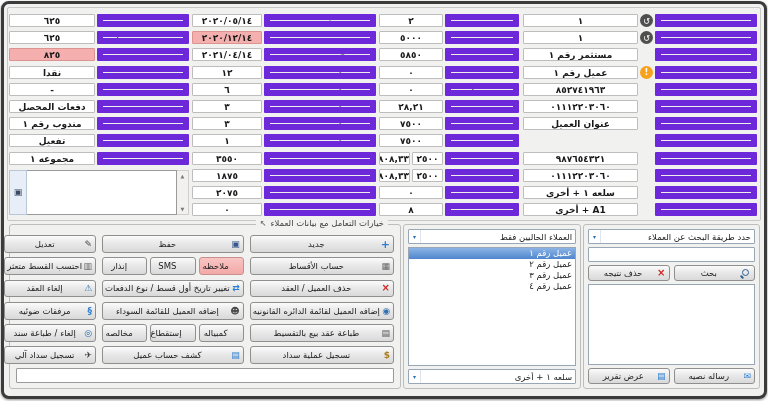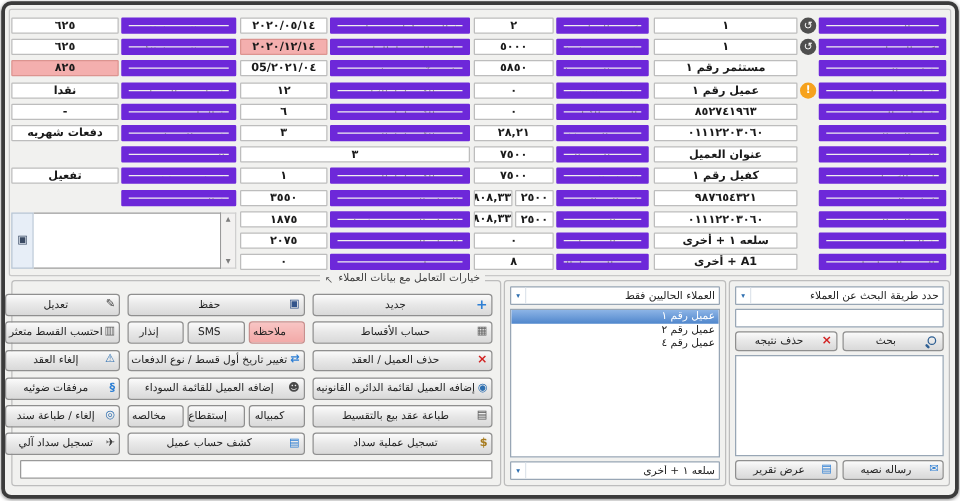--- a/index.html
+++ b/index.html
@@ -128,21 +128,20 @@
           </div>
         <div class="frow">
             <div class="lbl">العنوان</div>
             <span class="ic ic-none"></span>
             <div class="val">عنوان العميل</div>
 
           </div>
         <div class="frow">
             <div class="lbl">اسم الكفيل</div>
             <span class="ic ic-none"></span>
-            <div class="val">كفيل رقم ١</div>
 
           </div>
         <div class="frow">
             <div class="lbl">إثبات الهويه</div>
             <span class="ic ic-none"></span>
             <div class="val">٩٨٧٦٥٤٣٢١</div>
 
           </div>
         <div class="frow">
             <div class="lbl">رقم الجوال</div>
@@ -248,21 +247,21 @@
           </div>
         <div class="frow">
             <div class="lbl">تاريخ القسط القادم</div>
 
             <div class="val pink">٢٠٢٠/١٢/١٤</div>
 
           </div>
         <div class="frow">
             <div class="lbl">تاريخ آخر قسط</div>
 
-            <div class="val">٢٠٢١/٠٤/05</div>
+            <div class="val">٢٠٢١/٠٤/١٤</div>
 
           </div>
         <div class="frow">
             <div class="lbl">عدد الأقساط الكليه</div>
 
             <div class="val">١٢</div>
 
           </div>
         <div class="frow">
             <div class="lbl">عدد الأقساط مديونيه</div>
@@ -270,20 +269,21 @@
             <div class="val">٦</div>
 
           </div>
         <div class="frow">
             <div class="lbl">عدد الأقساط المدفوعه مبكرا</div>
 
             <div class="val">٣</div>
 
           </div>
         <div class="frow">
+            <div class="lbl">عدد الأقساط المتبقيه</div>
 
             <div class="val">٣</div>
 
           </div>
         <div class="frow">
             <div class="lbl">عدد الأقساط المتعثره</div>
 
             <div class="val">١</div>
 
           </div>
@@ -340,37 +340,39 @@
           </div>
         <div class="frow">
             <div class="lbl">* البنك</div>
 
             <div class="val">-</div>
 
           </div>
         <div class="frow">
             <div class="lbl">* نوع الدفعات</div>
 
-            <div class="val">دفعات شهريه</div>
+            <div class="val">دفعات المحصل</div>
 
           </div>
         <div class="frow">
             <div class="lbl">المندوب</div>
 
+            <div class="val">مندوب رقم ١</div>
 
           </div>
         <div class="frow">
             <div class="lbl">إستلام رسائل نصيه</div>
 
             <div class="val">تفعيل</div>
 
           </div>
         <div class="frow">
             <div class="lbl">* المجموعه</div>
 
+            <div class="val">مجموعه ١</div>
 
           </div>
         <div class="notes">
           <div class="note-strip">
             <span>▣</span>
           </div>
           <textarea class="note-text" value="" style=""></textarea>
           <div class="vscroll">
             <span>▲</span>
             <span>▼</span>
@@ -520,20 +522,21 @@
   </div>
 
   <div class="panel clients-panel">
     <div class="combo">
       <span class="txt">العملاء الحاليين فقط</span>
       <span class="arr">▾</span>
     </div>
     <div class="listbox">
       <div class="litem selected">عميل رقم ١</div>
         <div class="litem">عميل رقم ٢</div>
+        <div class="litem">عميل رقم ٣</div>
         <div class="litem">عميل رقم ٤</div>
     </div>
     <div class="combo">
       <span class="txt">سلعه ١ + أخرى</span>
       <span class="arr">▾</span>
     </div>
   </div>
 
   <div class="panel search-panel">
     <div class="combo">

